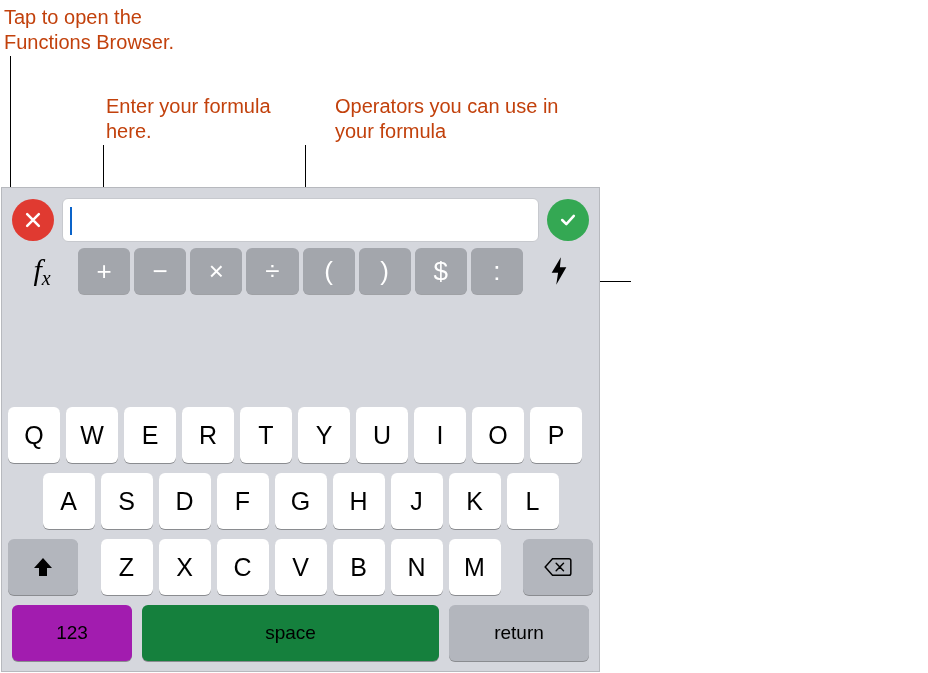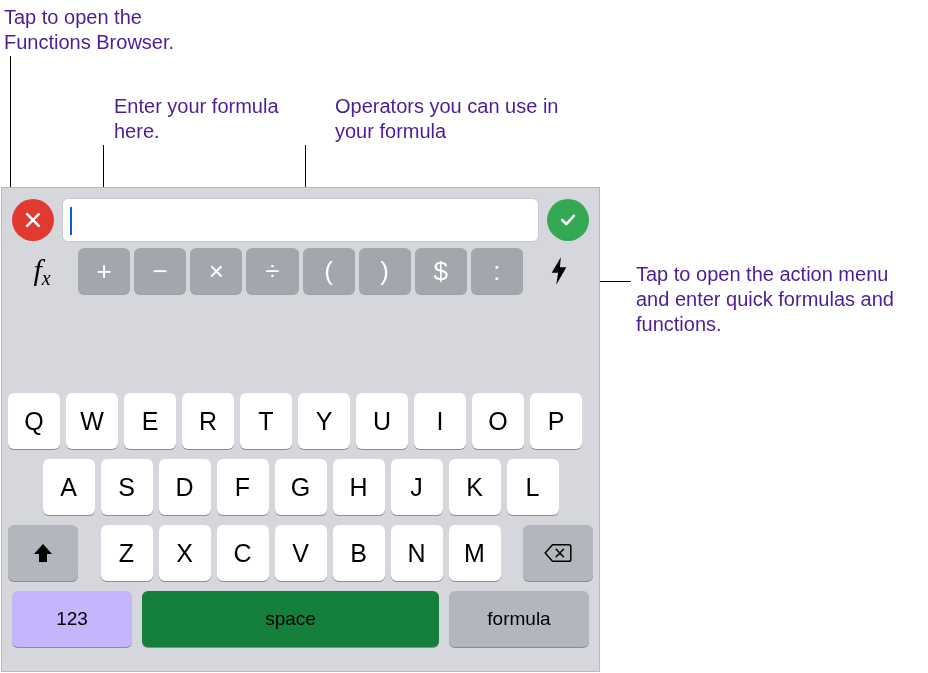--- a/index.html
+++ b/index.html
@@ -1,23 +1,23 @@
 <!DOCTYPE html>
 <html><head>
 <meta charset="utf-8">
 <style>
   * { box-sizing: border-box; margin: 0; padding: 0; }
   html, body { width: 928px; height: 673px; background: #fff; font-family: -apple-system, "Helvetica Neue", Helvetica, Arial, sans-serif; overflow: hidden; }
 
   .stage { position: relative; width: 928px; height: 673px; }
 
   
-  .callout { position: absolute; font-size: 20px; line-height: 1.25; color: #4c1d95; }
+  .callout { position: absolute; font-size: 20px; line-height: 1.25; color: #c2410c; }
   .callout.c1 { left: 4px;   top: 5px;   width: 230px; }
-  .callout.c2 { left: 114px;  top: 94px;  width: 170px; }
+  .callout.c2 { left: 106px;  top: 94px;  width: 170px; }
   .callout.c3 { left: 299px; top: 94px;  width: 250px; margin-left: 36px; }
   .callout.c4 { left: 636px; top: 262px; width: 280px; }
 
   
   .line { position: absolute; background: #000; }
   .line.l1 { left: 10px;  top: 56px;  width: 1px; height: 222px; } 
   .line.l2 { left: 103px; top: 145px; width: 1px; height: 63px;  } 
   .line.l3 { left: 305px; top: 145px; width: 1px; height: 100px; } 
 
   
@@ -30,21 +30,21 @@
   .line.l4h { left: 591px; top: 281px; width: 40px; height: 1px; }
 
   
   .keyboard {
     position: absolute;
     left: 1px; top: 187px;
     width: 599px; height: 485px;
     background: #d5d7dd;
     border: 1px solid #b7b9be;
     display: flex; flex-direction: column;
-    padding-bottom: 16px;
+    padding-bottom: 2px;
   }
 
   .bar {
     display: flex; align-items: center;
     padding: 10px 10px 6px;
     gap: 8px;
   }
   .round-btn {
     width: 42px; height: 42px; border-radius: 50%;
     display: flex; align-items: center; justify-content: center;
@@ -102,35 +102,34 @@
     display: flex; align-items: center; justify-content: center;
     font-size: 25px; color: #000;
     flex: none;
   }
   .key.letter { width: 52px; }
   .key.mod    { width: 70px; background: #b3b6bd; }
   .key.shift svg { width: 24px; height: 24px; }
   .key.del   svg { width: 28px; height: 22px; }
 
   .key-row.bottom .key { height: 56px; }
-  .key.numswitch { width: 120px; background: #c4b5fd; font-size: 19px; }
+  .key.numswitch { width: 120px; background: #a21caf; font-size: 19px; }
   .key.space     { flex: 1; background: #15803d; font-size: 19px; }
   .key.return    { width: 140px; background: #b3b6bd; font-size: 19px; }
   .key-row.bottom { gap: 10px; padding: 0 4px; }
 
 </style>
 </head>
 <body>
 
 <div class="stage">
 
   <div class="callout c1">Tap to open the Functions Browser.</div>
   <div class="callout c2">Enter your formula here.</div>
   <div class="callout c3">Operators you can use in your formula</div>
-  <div class="callout c4">Tap to open the action menu and enter quick formulas and functions.</div>
 
   <div class="line l1"></div>
   <div class="line l2"></div>
   <div class="line l3"></div>
   <div class="bracket">
     <div class="h"></div>
       <div class="vl"></div>
       <div class="vr"></div>
   </div>
   <div class="line l4h"></div>
@@ -216,18 +215,18 @@
         <div class="key mod del">
           <svg viewBox="0 0 30 24">
             <path d="M9 3 H27 A2 2 0 0 1 29 5 V19 A2 2 0 0 1 27 21 H9 L1 12 Z" fill="none" stroke="#000" stroke-width="1.6"></path>
             <path d="M13 8 L21 16 M21 8 L13 16" stroke="#000" stroke-width="1.6" stroke-linecap="round"></path>
           </svg>
         </div>
       </div>
       <div class="key-row bottom">
         <div class="key numswitch">123</div>
         <div class="key space">space</div>
-        <div class="key return">formula</div>
+        <div class="key return">return</div>
       </div>
     </div>
 
   </div>
 </div>
 
 </body></html>

